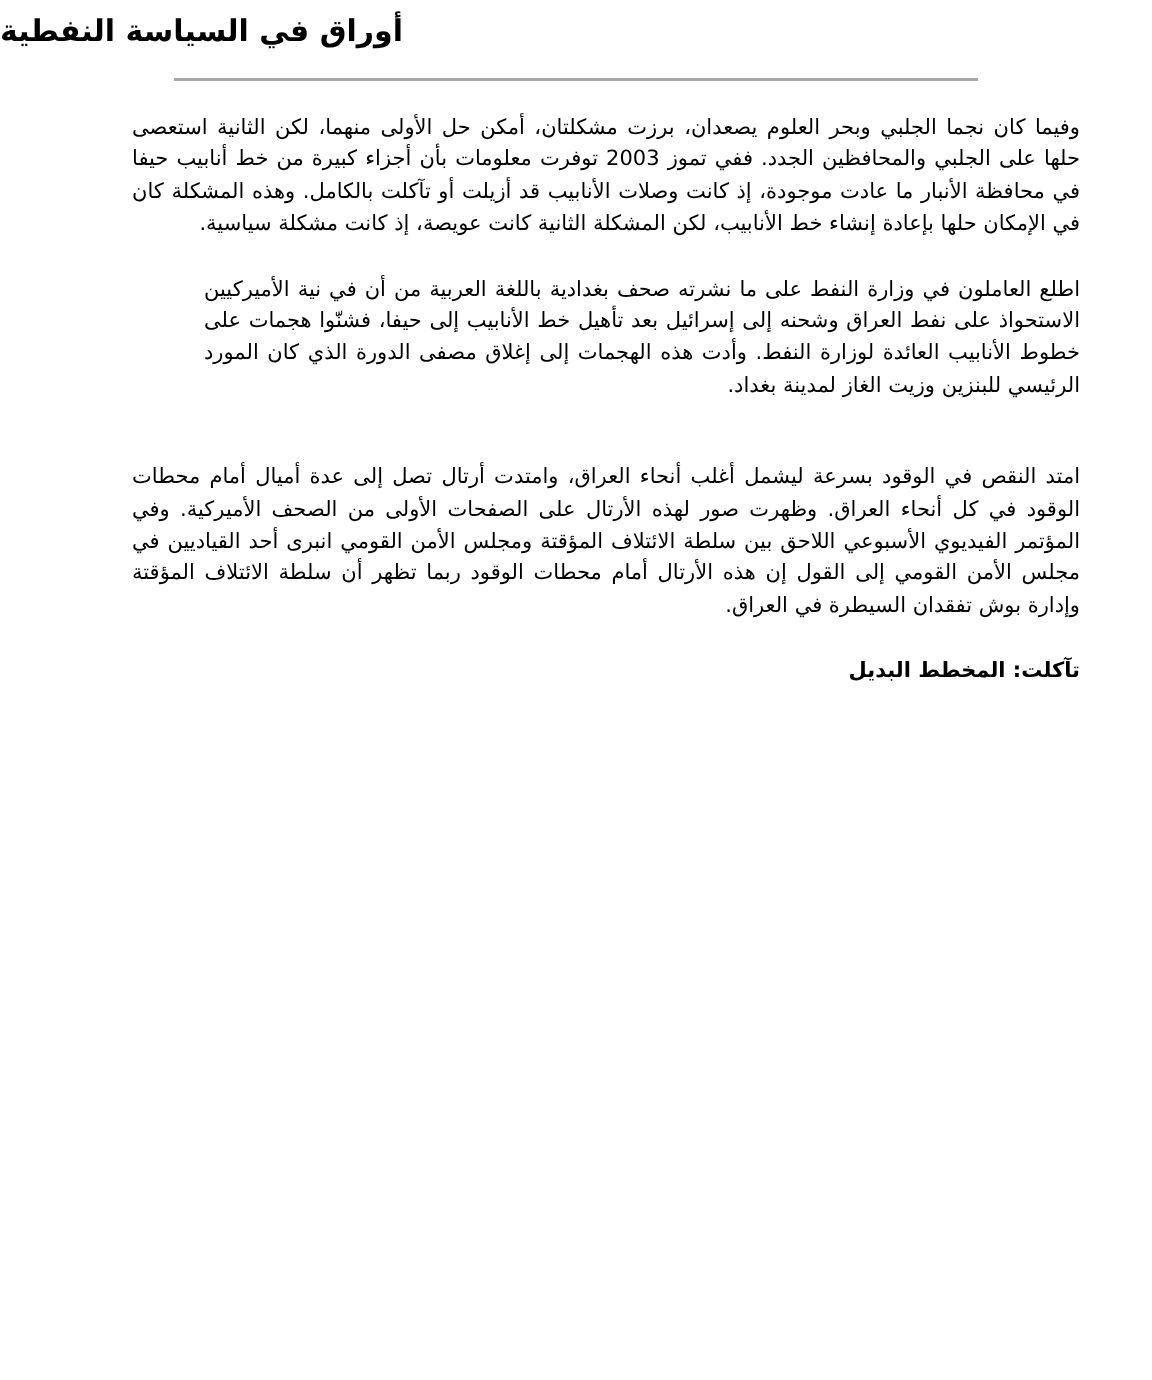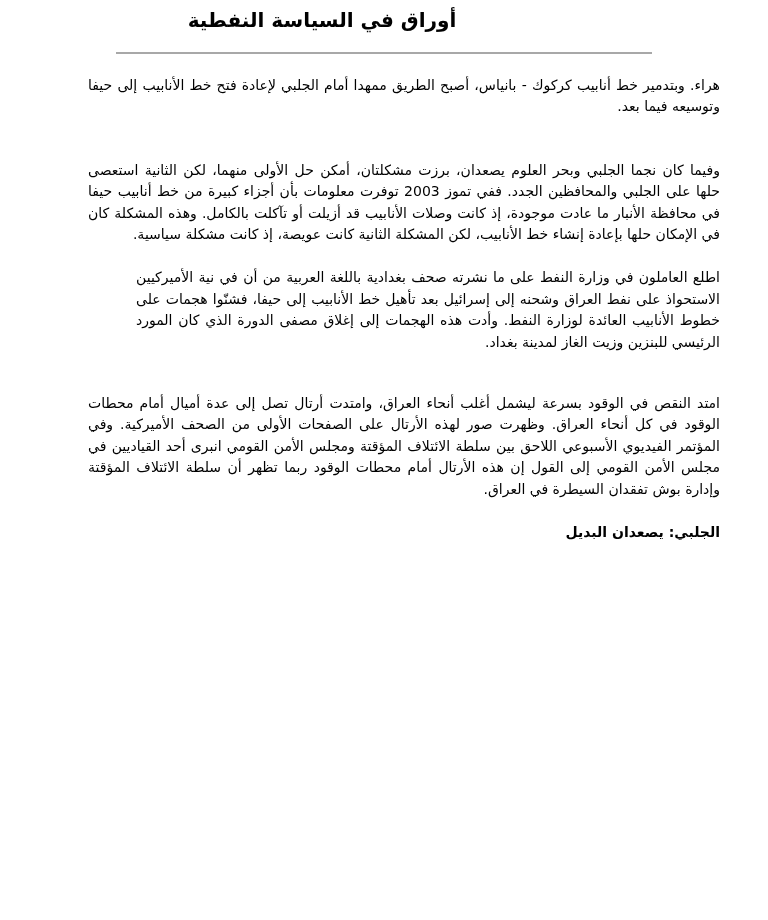--- a/index.html
+++ b/index.html
@@ -13,21 +13,21 @@
       position: relative;
       overflow: hidden;
       font-family: "DejaVu Sans", "Liberation Sans", sans-serif;
       color: #000000;
     }
     .page-header {
       position: absolute;
       top: 6px;
       left: 0;
       width: 644px;
-      text-align: center;
+      text-align: left;
     }
     .page-title {
       font-family: "DejaVu Sans", "Liberation Sans", sans-serif;
       font-weight: bold;
       font-size: 20px;
       line-height: 28px;
       margin: 0;
       direction: rtl;
     }
     .header-rule {
@@ -77,24 +77,23 @@
   </style>
 </head>
 <body>
 
 <div class="page-header">
   <h1 class="page-title">أوراق في السياسة النفطية</h1>
 </div>
 <div class="header-rule"></div>
 
 <div class="body-text">
-  <p class="para p1">هراء. وبتدمير خط أنابيب كركوك - بانياس، أصبح الطريق ممهدا أمام الجلبي لإعادة فتح خط الأنابيب إلى حيفا وتوسيعه فيما بعد.</p>
 
 
 
   <p class="para p3">وفيما كان نجما الجلبي وبحر العلوم يصعدان، برزت مشكلتان، أمكن حل الأولى منهما، لكن الثانية استعصى حلها على الجلبي والمحافظين الجدد. ففي تموز 2003 توفرت معلومات بأن أجزاء كبيرة من خط أنابيب حيفا في محافظة الأنبار ما عادت موجودة، إذ كانت وصلات الأنابيب قد أزيلت أو تآكلت بالكامل. وهذه المشكلة كان في الإمكان حلها بإعادة إنشاء خط الأنابيب، لكن المشكلة الثانية كانت عويصة، إذ كانت مشكلة سياسية.</p>
 
   <p class="para p4">اطلع العاملون في وزارة النفط على ما نشرته صحف بغدادية باللغة العربية من أن في نية الأميركيين الاستحواذ على نفط العراق وشحنه إلى إسرائيل بعد تأهيل خط الأنابيب إلى حيفا، فشنّوا هجمات على خطوط الأنابيب العائدة لوزارة النفط. وأدت هذه الهجمات إلى إغلاق مصفى الدورة الذي كان المورد الرئيسي للبنزين وزيت الغاز لمدينة بغداد.</p>
 
   <p class="para p5">امتد النقص في الوقود بسرعة ليشمل أغلب أنحاء العراق، وامتدت أرتال تصل إلى عدة أميال أمام محطات الوقود في كل أنحاء العراق. وظهرت صور لهذه الأرتال على الصفحات الأولى من الصحف الأميركية. وفي المؤتمر الفيديوي الأسبوعي اللاحق بين سلطة الائتلاف المؤقتة ومجلس الأمن القومي انبرى أحد القياديين في مجلس الأمن القومي إلى القول إن هذه الأرتال أمام محطات الوقود ربما تظهر أن سلطة الائتلاف المؤقتة وإدارة بوش تفقدان السيطرة في العراق.</p>
 
-  <h2 class="section-heading">الجلبي: يصعدان البديل</h2>
+  <h2 class="section-heading">تآكلت: المخطط البديل</h2>
 </div>
 
 </body></html>

